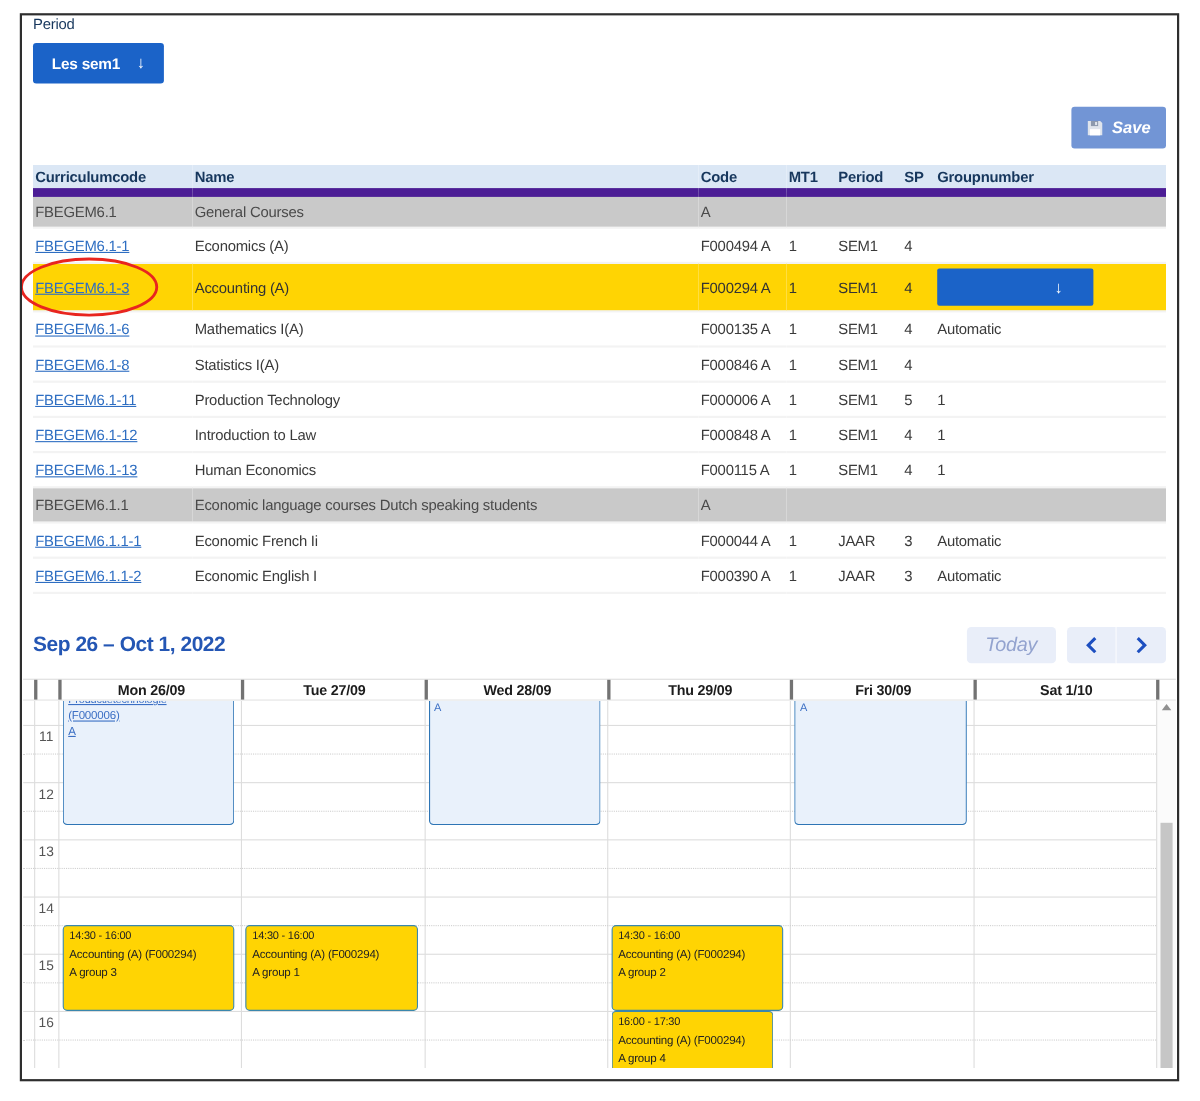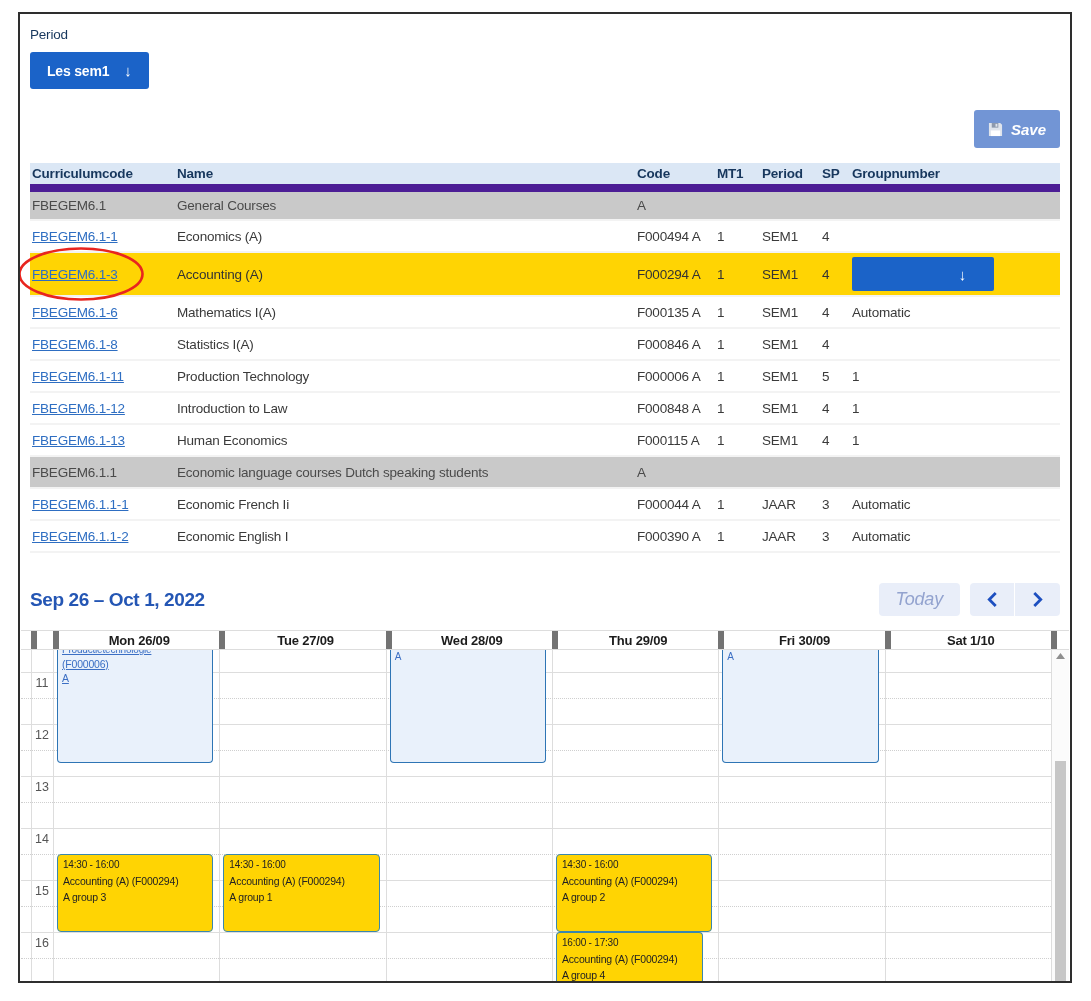--- a/index.html
+++ b/index.html
@@ -4,21 +4,21 @@
 <style>
   * { box-sizing: border-box; margin: 0; padding: 0; }
   html,body { background:#fff; }
   body {
     width:1091px; height:1001px; position:relative; overflow:hidden;
     font-family:"Liberation Sans", sans-serif;
     -webkit-font-smoothing:antialiased;
   }
   .frame {
     position:absolute; left:18px; top:12px; width:1054px; height:971px;
-    border:2px solid #2e2e2e; background:#fff; padding:13px 10px 0; overflow:hidden;
+    border:2px solid #2e2e2e; background:#fff; padding:0 10px 0; overflow:hidden;
   }
   
   .period-label { color:var(--header-text); font-size:13.5px; letter-spacing:-0.2px; }
   .period-btn {
     margin-top:10px; height:37px; padding:0 17px; border:none; border-radius:3px;
     background:var(--accent-blue); color:#fff; font-weight:bold; font-size:14px;
     display:inline-flex; align-items:center; gap:15px; cursor:pointer;
     font-family:inherit; letter-spacing:-0.2px;
   }
   .period-btn .arrow { font-size:15px; font-weight:bold; }
@@ -60,21 +60,21 @@
     font-family:inherit; letter-spacing:-0.2px;
   }
   .nav-group { display:flex; }
   .nav-btn { background:#e9eef9; width:45px; height:33px; border:none; display:flex; align-items:center; justify-content:center; cursor:pointer; }
   .nav-btn.prev { border-radius:4px 0 0 4px; border-right:1px solid #fff; }
   .nav-btn.next { border-radius:0 4px 4px 0; }
   
   .calendar { margin:14px -9px 0; }
   .cal-head { display:flex; border-top:1px solid #ddd; border-bottom:1px solid #ddd; height:20px; }
   .cal-head .hc {
-    border-left:6px solid #737373; font-weight:bold; font-size:13px; color:#1c1c1c;
+    border-left:3px solid #737373; font-weight:bold; font-size:13px; color:#1c1c1c;
     display:flex; align-items:center; justify-content:center; letter-spacing:-0.2px;
   }
   .cal-head .hc.first { border-left:none; }
   .cal-body { position:relative; height:334px; overflow:hidden; background:#fff; }
   .vline { position:absolute; top:0; bottom:0; width:0; border-left:1px solid #ddd; }
   .hline { position:absolute; left:0; width:1030px; height:0; border-top:1px solid #ddd; }
   .hline.dotted { border-top:1px dotted #cfcfcf; }
   .time-label { position:absolute; left:10px; width:22px; text-align:center; color:#555; font-size:12.5px; }
   .event { position:absolute; overflow:hidden; font-size:10.5px; letter-spacing:-0.2px; }
   .event.blue {

